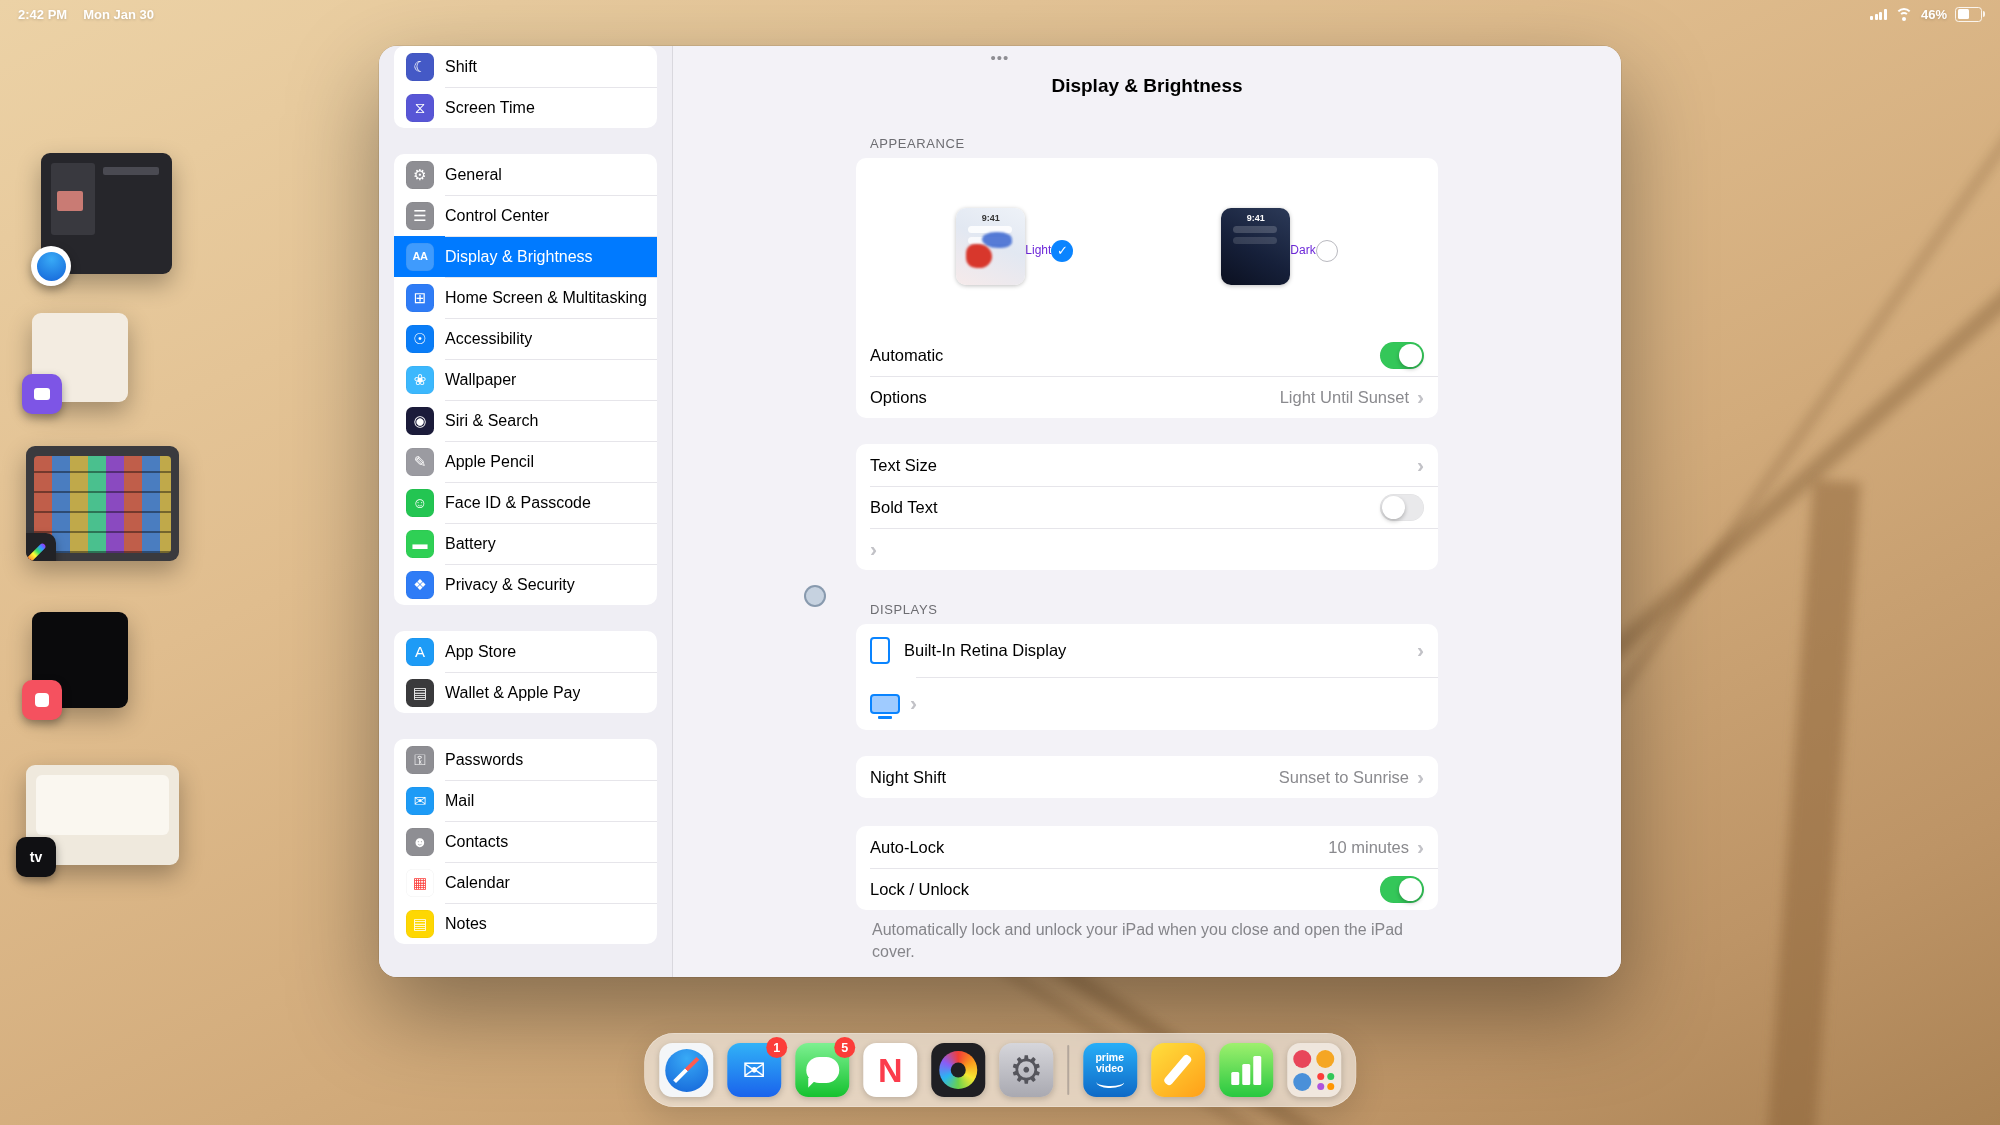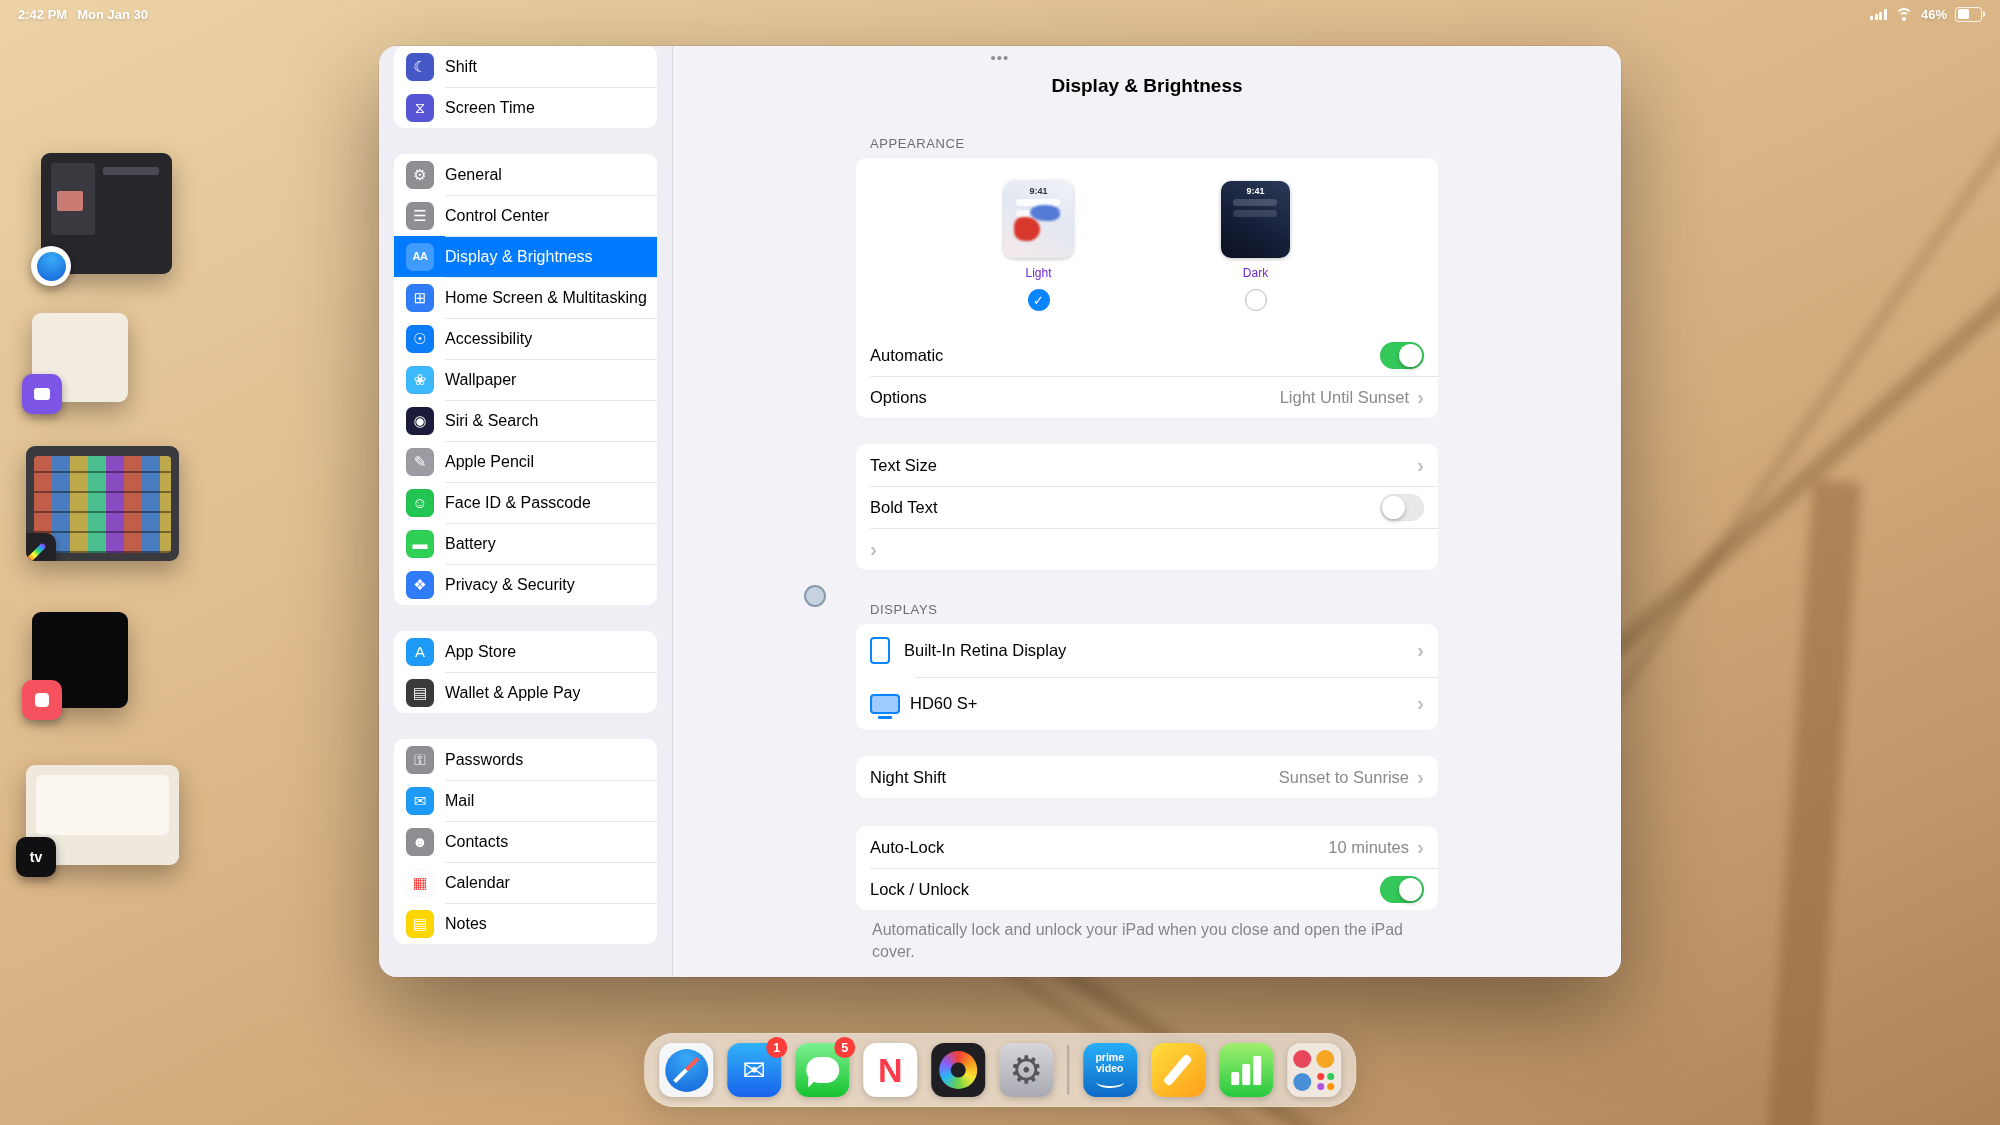--- a/index.html
+++ b/index.html
@@ -11,21 +11,21 @@
   }
   
   .streak{position:absolute;filter:blur(6px);pointer-events:none}
   .s1{left:430px;top:870px;width:980px;height:16px;background:rgba(99,66,30,.30);transform:rotate(33deg)}
   .s2{left:500px;top:930px;width:900px;height:9px;background:rgba(99,66,30,.25);transform:rotate(33deg)}
   .s3{left:1250px;top:520px;width:1000px;height:18px;background:rgba(99,66,30,.33);transform:rotate(-42deg)}
   .s4{left:1350px;top:430px;width:900px;height:10px;background:rgba(99,66,30,.26);transform:rotate(-55deg)}
   .pole{left:1790px;top:480px;width:48px;height:660px;background:rgba(130,92,48,.45);transform:rotate(4deg)}
   
   .statusbar{position:absolute;top:2px;left:0;right:0;height:24px;display:flex;justify-content:space-between;align-items:center;padding:0 18px;color:#fff;font-size:13px;font-weight:700;text-shadow:0 1px 3px rgba(0,0,0,.18);z-index:40}
-  .sb-left{display:flex;gap:10px}
+  .sb-left{display:flex;gap:16px}
   .sb-right{display:flex;align-items:center;gap:8px}
   .signal{display:flex;align-items:flex-end;gap:1.5px;height:11px}
   .signal i{display:block;width:3px;background:#fff;border-radius:1px}
   .signal i:nth-child(1){height:4px}.signal i:nth-child(2){height:6px}
   .signal i:nth-child(3){height:8px}.signal i:nth-child(4){height:11px}
   .wifi{position:relative;width:18px;height:13px;display:inline-block}
   .wifi::before{content:"";position:absolute;left:0;top:0;width:14px;height:14px;border:2px solid #fff;border-radius:50%;border-color:#fff transparent transparent transparent;transform:rotate(0deg)}
   .wifi::after{content:"";position:absolute;left:4px;top:4px;width:6px;height:6px;border:2px solid #fff;border-radius:50%;border-color:#fff transparent transparent transparent}
   .wifi .dot{position:absolute;left:7px;top:9px;width:4px;height:4px;background:#fff;border-radius:50%}
   .battery{position:relative;width:25px;height:13px;border:1px solid rgba(255,255,255,.85);border-radius:3.5px}
@@ -83,21 +83,21 @@
   .crow{height:42px;display:flex;align-items:center;padding:0 14px;position:relative}
   .crow.tall{height:53px}
   .crow+.crow::before{content:"";position:absolute;left:14px;right:0;top:0;height:1px;background:#e6e5ea}
   .crow.icon-inset+.crow::before,.crow+.crow.after-icon::before{left:60px}
   .row-label{font-size:16.5px;color:#000;flex:1}
   .row-value{font-size:16.5px;color:#8a8a8e;margin-right:8px}
   .chevron{color:#c2c2c7;font-size:21px;font-weight:600;line-height:1;margin-top:-2px}
   .footnote{font-size:16px;color:#85858a;line-height:1.35;padding:9px 16px 0 16px}
   
   .preview-row{height:176px;display:flex;align-items:center;justify-content:center;gap:148px}
-  .appearance-option{display:flex;flex-direction:column;align-items:center}
+  .appearance-option{display:flex;flex-direction:row;align-items:center}
   .mini{width:69px;height:77px;border-radius:10px;position:relative;box-shadow:0 1px 4px rgba(0,0,0,.25);overflow:hidden}
   .mini .t{position:absolute;top:5px;left:0;right:0;text-align:center;font-size:9px;font-weight:700}
   .mini-light{background:linear-gradient(205deg,#eef2f8 0%,#e2e8f2 45%,#f6eaea 100%)}
   .mini-light .t{color:#333}
   .mini-light .blobR{position:absolute;left:10px;top:36px;width:26px;height:24px;background:#d8372c;border-radius:40% 60% 55% 45%;filter:blur(1px)}
   .mini-light .blobB{position:absolute;left:26px;top:24px;width:30px;height:16px;background:#3a66d0;border-radius:50% 50% 40% 60%;opacity:.85;filter:blur(1px)}
   .mini-light .pill{position:absolute;left:12px;top:18px;width:44px;height:7px;background:rgba(255,255,255,.85);border-radius:4px;box-shadow:0 11px 0 rgba(255,255,255,.75)}
   .mini-dark{background:linear-gradient(210deg,#2c3a58 0%,#16203a 55%,#0b1020 100%)}
   .mini-dark .t{color:#fff}
   .mini-dark .pill{position:absolute;left:12px;top:18px;width:44px;height:7px;background:rgba(255,255,255,.18);border-radius:4px;box-shadow:0 11px 0 rgba(255,255,255,.14)}
@@ -410,21 +410,20 @@
       <div class="section-label displays">DISPLAYS</div>
 
       <div class="card">
         <div class="crow tall">
           <span class="ipad-glyph"></span>
           <span class="row-label">Built-In Retina Display</span>
           <span class="chevron">›</span>
         </div>
         <div class="crow tall after-icon">
           <span class="monitor-glyph"></span>
-          <span class="row-label">HD60 S+</span>
           <span class="chevron">›</span>
         </div>
       </div>
 
       <div class="card mt">
         <div class="crow">
           <span class="row-label">Night Shift</span>
           <span class="row-value">Sunset to Sunrise</span>
           <span class="chevron">›</span>
         </div>

